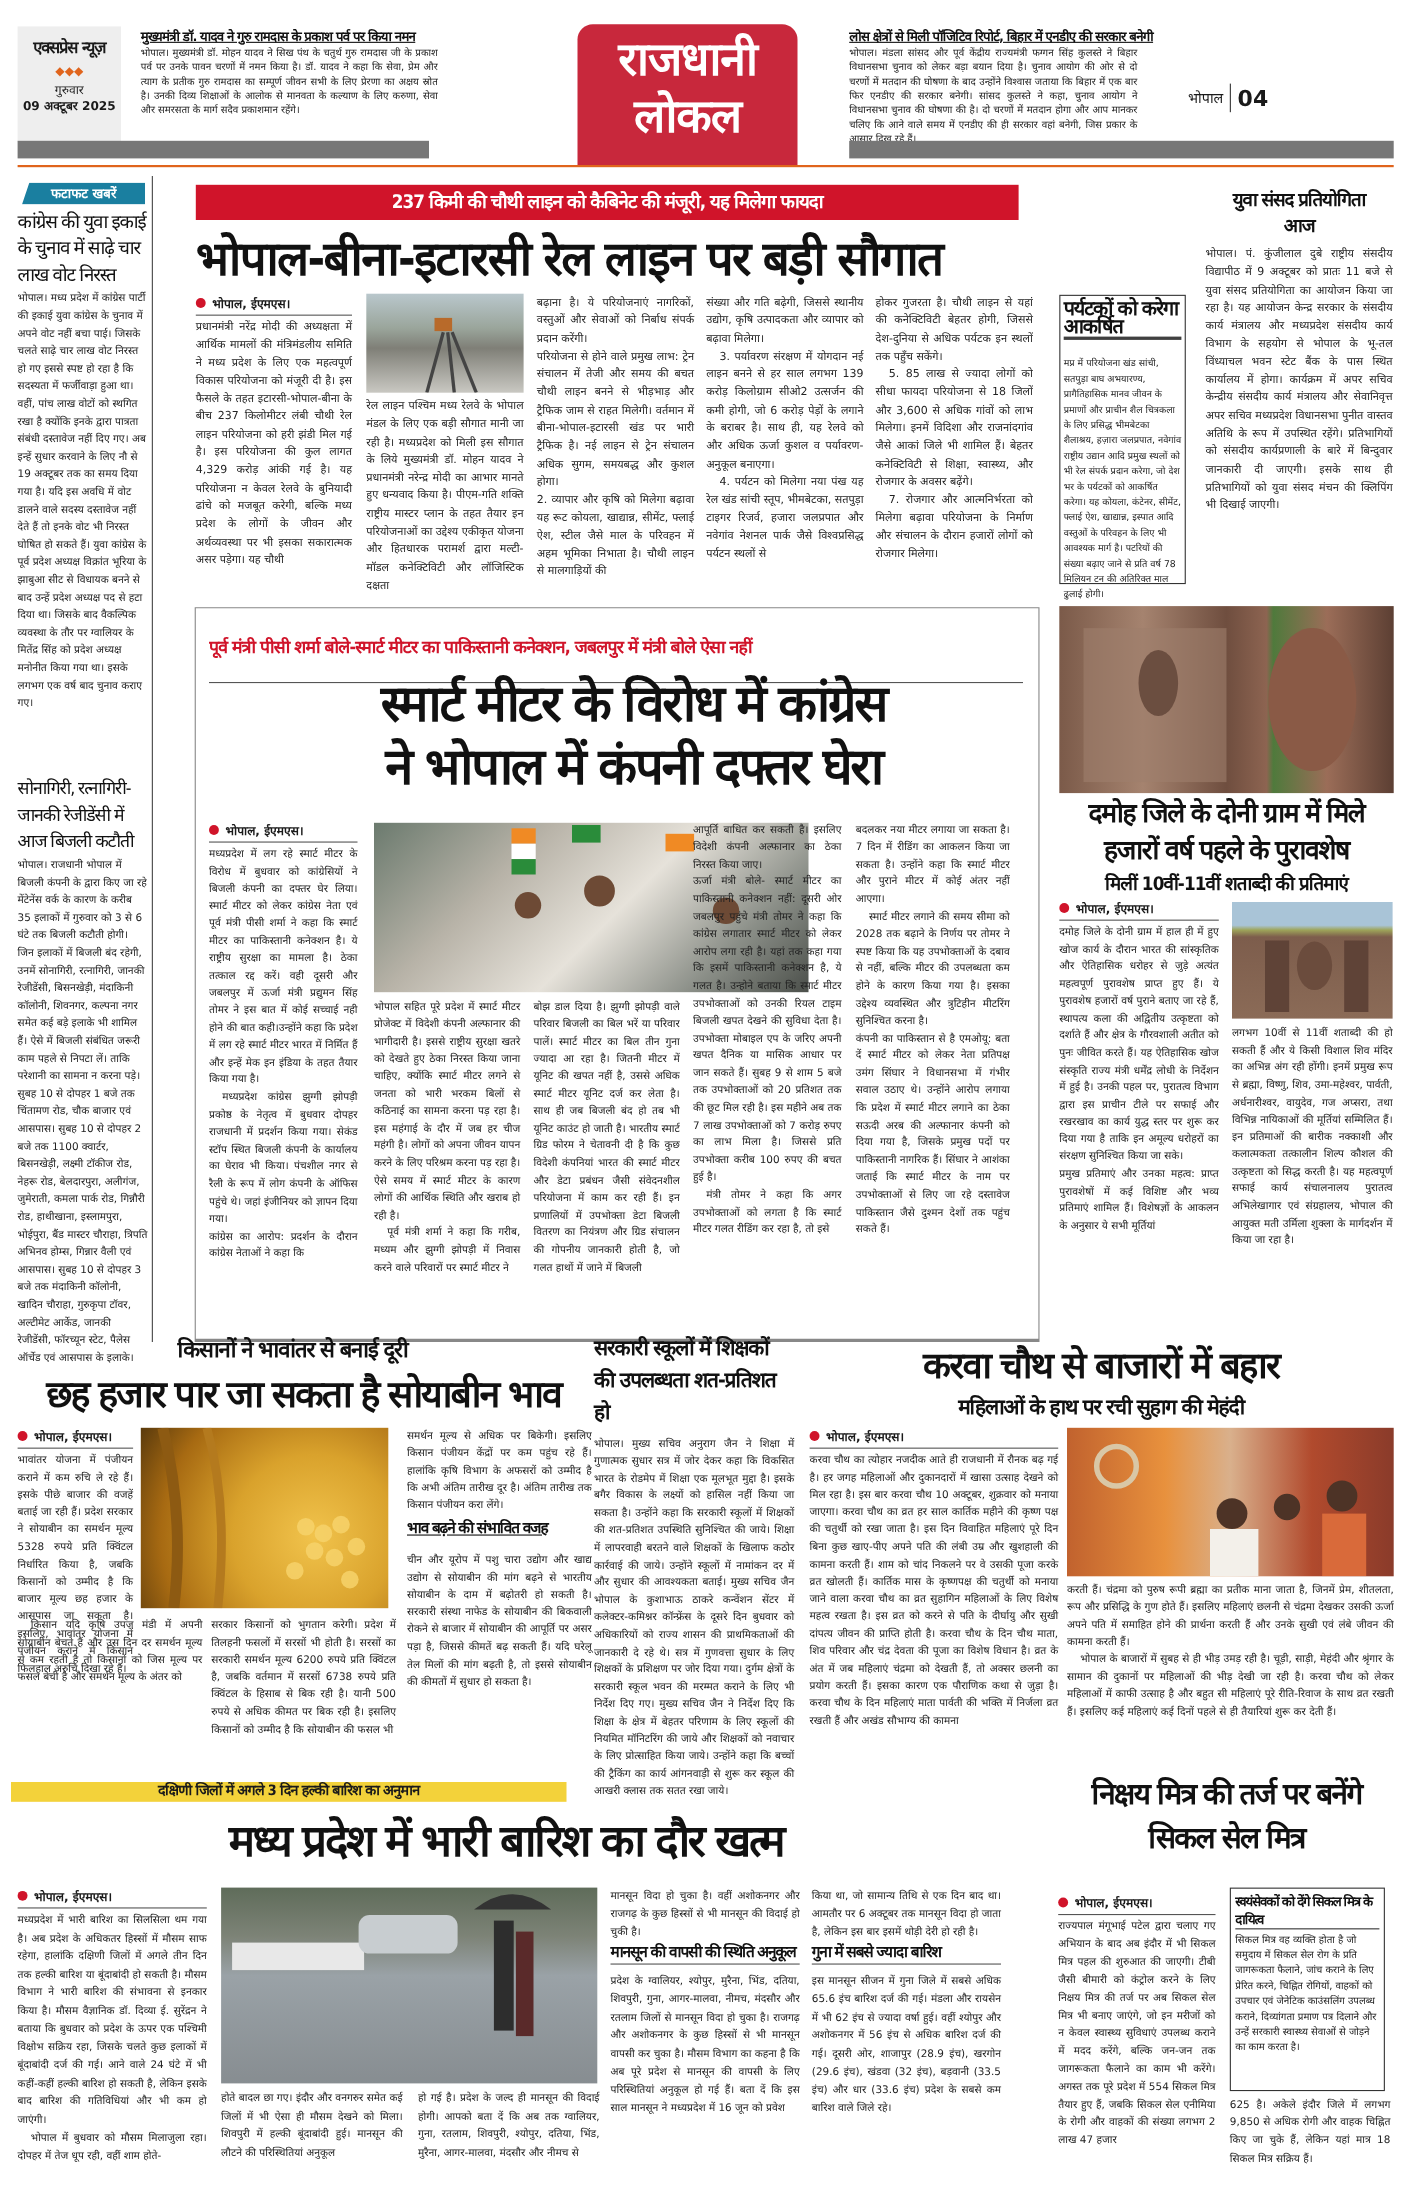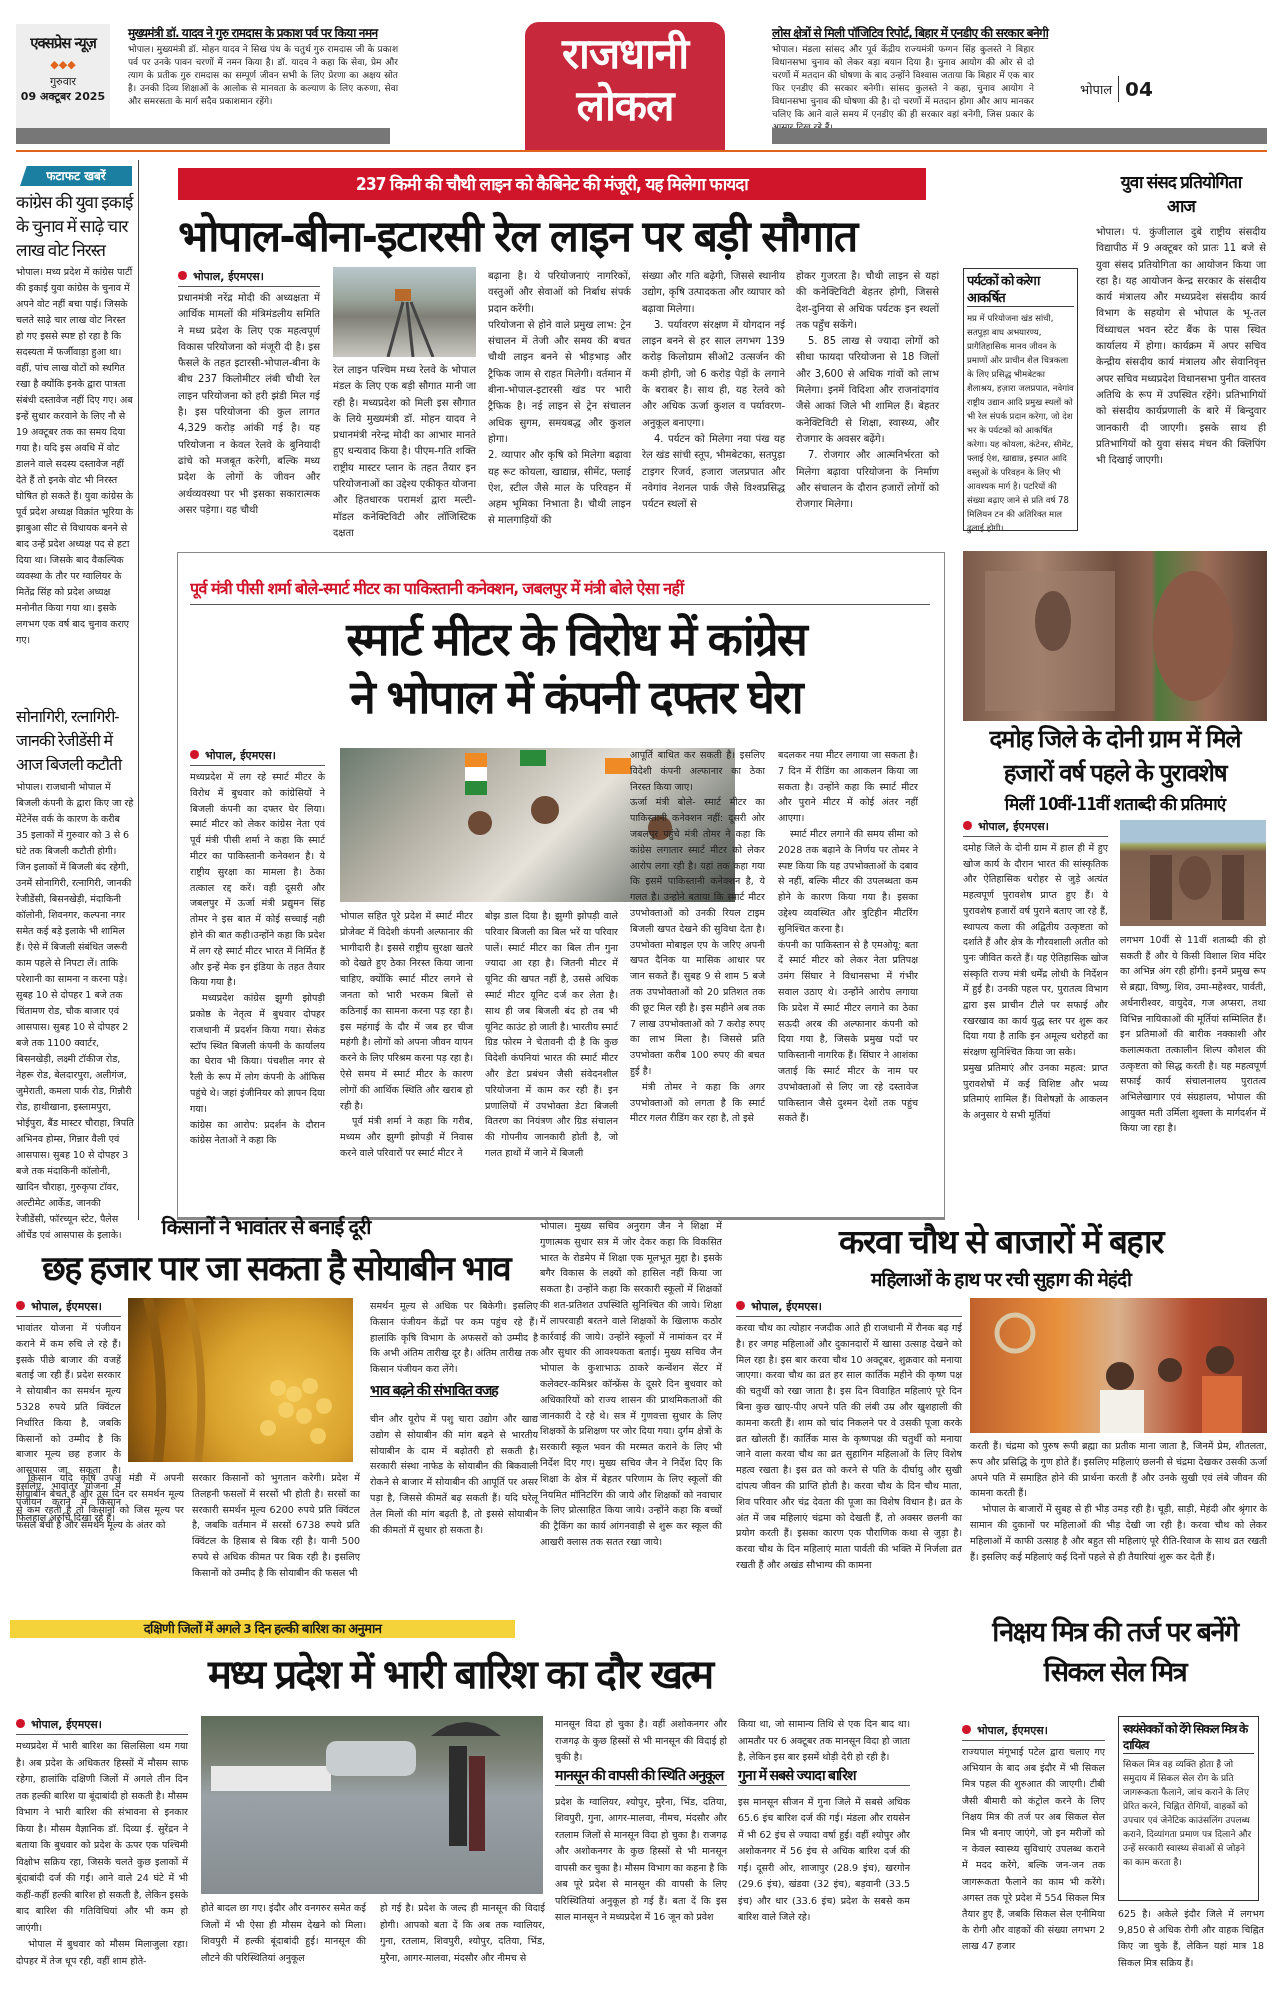--- a/index.html
+++ b/index.html
@@ -87,31 +87,31 @@
   <div class="txt" style="font-size:10px;line-height:16.3px">संख्या और गति बढ़ेगी, जिससे स्थानीय उद्योग, कृषि उत्पादकता और व्यापार को बढ़ावा मिलेगा।</div>
   <div class="txt" style="font-size:10px;line-height:16.3px;text-indent:12px">3. पर्यावरण संरक्षण में योगदान नई लाइन बनने से हर साल लगभग 139 करोड़ किलोग्राम सीओ2 उत्सर्जन की कमी होगी, जो 6 करोड़ पेड़ों के लगाने के बराबर है। साथ ही, यह रेलवे को और अधिक ऊर्जा कुशल व पर्यावरण-अनुकूल बनाएगा।</div>
   <div class="txt" style="font-size:10px;line-height:16.3px;text-indent:12px">4. पर्यटन को मिलेगा नया पंख यह रेल खंड सांची स्तूप, भीमबेटका, सतपुड़ा टाइगर रिजर्व, हजारा जलप्रपात और नवेगांव नेशनल पार्क जैसे विश्वप्रसिद्ध पर्यटन स्थलों से</div>
 </div>
 <div class="abs" style="left:796px;top:268px;width:143px">
   <div class="txt" style="font-size:10px;line-height:16.3px">होकर गुजरता है। चौथी लाइन से यहां की कनेक्टिविटी बेहतर होगी, जिससे देश-दुनिया से अधिक पर्यटक इन स्थलों तक पहुँच सकेंगे।</div>
   <div class="txt" style="font-size:10px;line-height:16.3px;text-indent:12px">5. 85 लाख से ज्यादा लोगों को सीधा फायदा परियोजना से 18 जिलों और 3,600 से अधिक गांवों को लाभ मिलेगा। इनमें विदिशा और राजनांदगांव जैसे आकां जिले भी शामिल हैं। बेहतर कनेक्टिविटी से शिक्षा, स्वास्थ्य, और रोजगार के अवसर बढ़ेंगे।</div>
   <div class="txt" style="font-size:10px;line-height:16.3px;text-indent:12px">7. रोजगार और आत्मनिर्भरता को मिलेगा बढ़ावा परियोजना के निर्माण और संचालन के दौरान हजारों लोगों को रोजगार मिलेगा।</div>
 </div>
 <div class="box" style="left:963px;top:268px;width:115px;height:263px;padding:3px">
-  <div class="hd" style="font-size:13px;line-height:17px;border-bottom:1px solid #404040;margin-bottom:4px">पर्यटकों को करेगा आकर्षित</div>
+  <div class="hd" style="font-size:18px;line-height:17px;border-bottom:3px solid #404040;margin-bottom:15px">पर्यटकों को करेगा आकर्षित</div>
   <div class="txt" style="font-size:8.5px;line-height:14px;text-align:left">मप्र में परियोजना खंड सांची, सतपुड़ा बाघ अभयारण्य, प्रागैतिहासिक मानव जीवन के प्रमाणों और प्राचीन शैल चित्रकला के लिए प्रसिद्ध भीमबेटका शैलाश्रय, हज़ारा जलप्रपात, नवेगांव राष्ट्रीय उद्यान आदि प्रमुख स्थलों को भी रेल संपर्क प्रदान करेगा, जो देश भर के पर्यटकों को आकर्षित करेगा। यह कोयला, कंटेनर, सीमेंट, फ्लाई ऐश, खाद्यान्न, इस्पात आदि वस्तुओं के परिवहन के लिए भी आवश्यक मार्ग है। पटरियों की संख्या बढ़ाए जाने से प्रति वर्ष 78 मिलियन टन की अतिरिक्त माल ढुलाई होगी।</div>
 </div>
 
 <div class="abs" style="left:1096px;top:170px;width:170px">
   <div class="hd" style="font-size:17px;line-height:24px;text-align:center;padding:0 12px">युवा संसद प्रतियोगिता आज</div>
   <div class="txt" style="font-size:10px;line-height:16.3px;margin-top:6px">भोपाल। पं. कुंजीलाल दुबे राष्ट्रीय संसदीय विद्यापीठ में 9 अक्टूबर को प्रातः 11 बजे से युवा संसद प्रतियोगिता का आयोजन किया जा रहा है। यह आयोजन केन्द्र सरकार के संसदीय कार्य मंत्रालय और मध्यप्रदेश संसदीय कार्य विभाग के सहयोग से भोपाल के भू-तल विंध्याचल भवन स्टेट बैंक के पास स्थित कार्यालय में होगा। कार्यक्रम में अपर सचिव केन्द्रीय संसदीय कार्य मंत्रालय और सेवानिवृत्त अपर सचिव मध्यप्रदेश विधानसभा पुनीत वास्तव अतिथि के रूप में उपस्थित रहेंगे। प्रतिभागियों को संसदीय कार्यप्रणाली के बारे में बिन्दुवार जानकारी दी जाएगी। इसके साथ ही प्रतिभागियों को युवा संसद मंचन की क्लिपिंग भी दिखाई जाएगी।</div>
 </div>
 
 <div class="abs" style="left:177px;top:552px;width:768px;height:668px;border:1px solid #888;border-bottom:3px solid #888"></div>
-<div class="abs hd" style="left:190px;top:578px;width:740px;color:#d0142a;font-size:16px;line-height:22px;font-weight:bold;border-bottom:1px solid #555;padding-bottom:4px;letter-spacing:-0.7px;white-space:nowrap;overflow:hidden">पूर्व मंत्री पीसी शर्मा बोले-स्मार्ट मीटर का पाकिस्तानी कनेक्शन, जबलपुर में मंत्री बोले ऐसा नहीं</div>
+<div class="abs hd" style="left:190px;top:578px;width:740px;color:#d0142a;font-size:16px;line-height:22px;font-weight:bold;border-bottom:1px solid #555;padding-bottom:20px;letter-spacing:-0.7px;white-space:nowrap;overflow:hidden">पूर्व मंत्री पीसी शर्मा बोले-स्मार्ट मीटर का पाकिस्तानी कनेक्शन, जबलपुर में मंत्री बोले ऐसा नहीं</div>
 <div class="abs hd" style="left:206px;top:610px;width:740px;text-align:center;font-size:46px;line-height:58px;letter-spacing:-2px">
   <div>स्मार्ट मीटर के विरोध में कांग्रेस</div>
   <div>ने भोपाल में कंपनी दफ्तर घेरा</div>
 </div>
 <div class="abs" style="left:190px;top:747px;width:135px">
   <div class="dateline">
       <span class="dot"></span>
       <span>भोपाल, ईएमएस।</span>
     </div>
   <div class="txt" style="font-size:9.5px;line-height:15.8px">मध्यप्रदेश में लग रहे स्मार्ट मीटर के विरोध में बुधवार को कांग्रेसियों ने बिजली कंपनी का दफ्तर घेर लिया। स्मार्ट मीटर को लेकर कांग्रेस नेता एवं पूर्व मंत्री पीसी शर्मा ने कहा कि स्मार्ट मीटर का पाकिस्तानी कनेक्शन है। ये राष्ट्रीय सुरक्षा का मामला है। ठेका तत्काल रद्द करें। वही दूसरी और जबलपुर में ऊर्जा मंत्री प्रद्युमन सिंह तोमर ने इस बात में कोई सच्चाई नही होने की बात कही।उन्होंने कहा कि प्रदेश में लग रहे स्मार्ट मीटर भारत में निर्मित हैं और इन्हें मेक इन इंडिया के तहत तैयार किया गया है।</div>
@@ -199,20 +199,21 @@
 </div>
 <div class="abs txt" style="left:16px;top:1470px;width:168px;font-size:9.5px;line-height:15.8px;text-indent:12px">किसान यदि कृषि उपज मंडी में अपनी सोयाबीन बेचते हैं और उस दिन दर समर्थन मूल्य से कम रहती है तो किसानों को जिस मूल्य पर फसल बेची है और समर्थन मूल्य के अंतर को</div>
 <div class="abs txt" style="left:192px;top:1470px;width:168px;font-size:9.5px;line-height:15.8px">सरकार किसानों को भुगतान करेगी। प्रदेश में तिलहनी फसलों में सरसों भी होती है। सरसों का सरकारी समर्थन मूल्य 6200 रुपये प्रति क्विंटल है, जबकि वर्तमान में सरसों 6738 रुपये प्रति क्विंटल के हिसाब से बिक रही है। यानी 500 रुपये से अधिक कीमत पर बिक रही है। इसलिए किसानों को उम्मीद है कि सोयाबीन की फसल भी</div>
 <div class="abs" style="left:370px;top:1298px;width:168px">
   <div class="txt" style="font-size:9.5px;line-height:15.8px">समर्थन मूल्य से अधिक पर बिकेगी। इसलिए किसान पंजीयन केंद्रों पर कम पहुंच रहे हैं। हालांकि कृषि विभाग के अफसरों को उम्मीद है कि अभी अंतिम तारीख दूर है। अंतिम तारीख तक किसान पंजीयन करा लेंगे।</div>
   <div class="hd" style="font-size:14px;line-height:22px;text-decoration:underline;margin:2px 0 10px">भाव बढ़ने की संभावित वजह</div>
   <div class="txt" style="font-size:9.5px;line-height:15.8px">चीन और यूरोप में पशु चारा उद्योग और खाद्य उद्योग से सोयाबीन की मांग बढ़ने से भारतीय सोयाबीन के दाम में बढ़ोतरी हो सकती है। सरकारी संस्था नाफेड के सोयाबीन की बिकवाली रोकने से बाजार में सोयाबीन की आपूर्ति पर असर पड़ा है, जिससे कीमतें बढ़ सकती हैं। यदि घरेलू तेल मिलों की मांग बढ़ती है, तो इससे सोयाबीन की कीमतों में सुधार हो सकता है।</div>
 </div>
 
 <div class="abs" style="left:540px;top:1212px;width:182px">
+  <div class="hd" style="font-size:19px;line-height:29px;letter-spacing:-1px">सरकारी स्कूलों में शिक्षकों की उपलब्धता शत-प्रतिशत हो</div>
   <div class="txt" style="font-size:9.5px;line-height:15.8px;margin-top:6px">भोपाल। मुख्य सचिव अनुराग जैन ने शिक्षा में गुणात्मक सुधार सत्र में जोर देकर कहा कि विकसित भारत के रोडमेप में शिक्षा एक मूलभूत मुद्दा है। इसके बगैर विकास के लक्ष्यों को हासिल नहीं किया जा सकता है। उन्होंने कहा कि सरकारी स्कूलों में शिक्षकों की शत-प्रतिशत उपस्थिति सुनिश्चित की जाये। शिक्षा में लापरवाही बरतने वाले शिक्षकों के खिलाफ कठोर कार्रवाई की जाये। उन्होंने स्कूलों में नामांकन दर में और सुधार की आवश्यकता बताई। मुख्य सचिव जैन भोपाल के कुशाभाऊ ठाकरे कन्वेंशन सेंटर में कलेक्टर-कमिश्नर कॉन्फ्रेंस के दूसरे दिन बुधवार को अधिकारियों को राज्य शासन की प्राथमिकताओं की जानकारी दे रहे थे। सत्र में गुणवत्ता सुधार के लिए शिक्षकों के प्रशिक्षण पर जोर दिया गया। दुर्गम क्षेत्रों के सरकारी स्कूल भवन की मरम्मत कराने के लिए भी निर्देश दिए गए। मुख्य सचिव जैन ने निर्देश दिए कि शिक्षा के क्षेत्र में बेहतर परिणाम के लिए स्कूलों की नियमित मॉनिटरिंग की जाये और शिक्षकों को नवाचार के लिए प्रोत्साहित किया जाये। उन्होंने कहा कि बच्चों की ट्रैकिंग का कार्य आंगनवाड़ी से शुरू कर स्कूल की आखरी क्लास तक सतत रखा जाये।</div>
 </div>
 
 <div class="abs hd" style="left:735px;top:1220px;width:532px;text-align:center;font-size:33px;line-height:44px;letter-spacing:-1.5px">करवा चौथ से बाजारों में बहार</div>
 <div class="abs hd" style="left:735px;top:1265px;width:532px;text-align:center;font-size:19px;line-height:28px;letter-spacing:-1px">महिलाओं के हाथ पर रची सुहाग की मेहंदी</div>
 <div class="abs" style="left:736px;top:1298px;width:226px">
   <div class="dateline">
       <span class="dot"></span>
       <span>भोपाल, ईएमएस।</span>
     </div>

